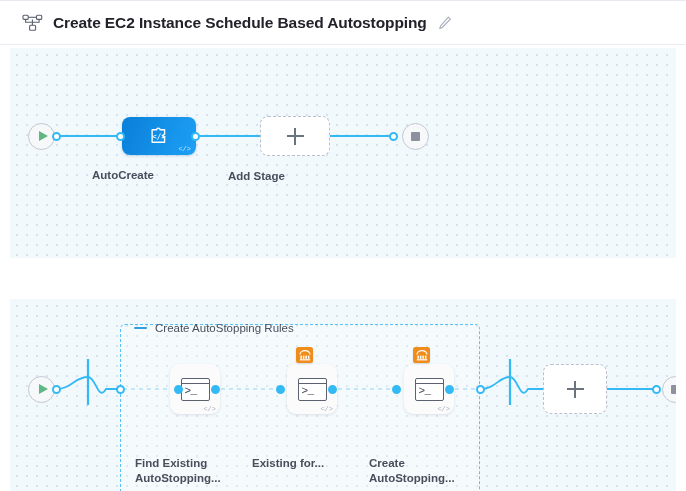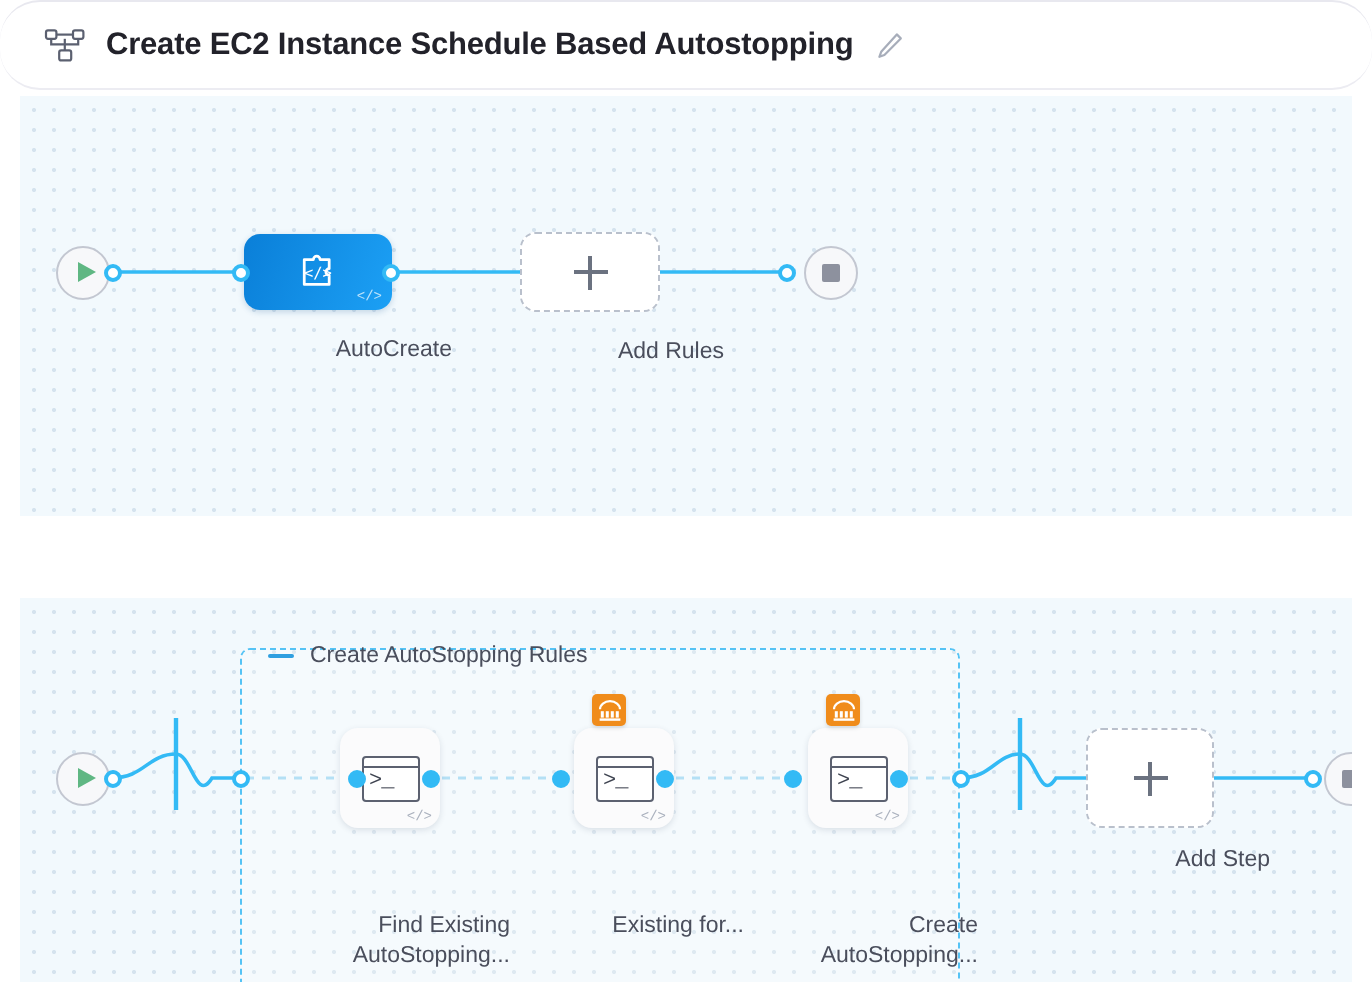--- a/index.html
+++ b/index.html
@@ -12,21 +12,20 @@
 
   
   .header {
     position: absolute; left: 0; top: 0;
     width: 686px; height: 45px;
     background: #ffffff;
     border-top: 1px solid #e8e8ef;
     border-bottom: 1px solid #ececf2;
     display: flex; align-items: center;
     padding-left: 22px;
-    border-radius: 20px;
   }
   .hdr-icon { width: 22px; height: 18px; flex: none; margin-right: 9px; }
   .hdr-title {
     font-size: 15.5px; font-weight: bold; color: #22222a;
     letter-spacing: -0.1px; white-space: nowrap;
   }
   .hdr-edit { width: 16px; height: 16px; margin-left: 10px; flex: none; }
 
   
   .canvas {
@@ -69,23 +68,24 @@
     position: absolute; width: 74px; height: 38px; border-radius: 8px;
     background: linear-gradient(110deg, #0a7fd8 0%, #1ca0f5 100%);
     box-shadow: 0 1px 3px rgba(20,80,140,.22);
     display: flex; align-items: center; justify-content: center;
   }
   .stage-node .code-badge {
     position: absolute; right: 5px; bottom: 2px;
     font-size: 7px; color: #bfe4fb; font-family: "Liberation Mono", monospace;
   }
   .node-label {
-    position: absolute; text-align: right;
+    position: absolute; text-align: left;
     font-size: 11.5px; color: #4a4e5c; line-height: 15px;
     white-space: nowrap;
+    font-weight: bold;
   }
   .node-label.wrap { white-space: normal; margin-top: 34px; }
 
   
   .add-box {
     position: absolute; border: 1.4px dashed #b9c0cc; border-radius: 8px;
     background: #ffffff; display: flex; align-items: center; justify-content: center;
   }
   .plus {
     position: relative; width: 17px; height: 17px;
@@ -180,21 +180,21 @@
         <text x="12" y="15.3" font-size="8.4" fill="#ffffff" text-anchor="middle" font-family="DejaVu Sans Mono, monospace">&lt;/&gt;</text>
       </svg>
       <span class="code-badge">&lt;/&gt;</span>
     </div>
     <div class="port" style="left:181px; top:83.5px;"></div>
     <div class="node-label" style="left:82px; top:120px; width:134px;">AutoCreate</div>
 
     <div class="add-box" style="left:250px; top:68px; width:70px; height:40px;">
       <span class="plus"></span>
     </div>
-    <div class="node-label" style="left:218px; top:121px; width:134px;">Add Rules</div>
+    <div class="node-label" style="left:218px; top:121px; width:134px;">Add Stage</div>
 
     <div class="port" style="left:379px; top:83.5px;"></div>
     <div class="term" style="left:392px; top:74.5px;">
       <div class="stop-sq"></div>
     </div>
 
   </div>
 </div>
 
 <div class="canvas" id="canvas-bottom">
@@ -285,21 +285,20 @@
     <div class="node-label wrap" style="left:359px; top:123px; width:120px;">
       <div>Create</div>
       <div>AutoStopping...</div>
     </div>
 
     <div class="port" style="left:466px; top:85.5px;"></div>
 
     <div class="add-box" style="left:533px; top:65px; width:64px; height:50px;">
       <span class="plus"></span>
     </div>
-    <div class="node-label" style="left:505px; top:124px; width:120px;">Add Step</div>
 
     <div class="port" style="left:642px; top:85.5px;"></div>
     <div class="term" style="left:652px; top:76.5px;">
       <div class="stop-sq"></div>
     </div>
 
   </div>
 </div>
 
 </body></html>

